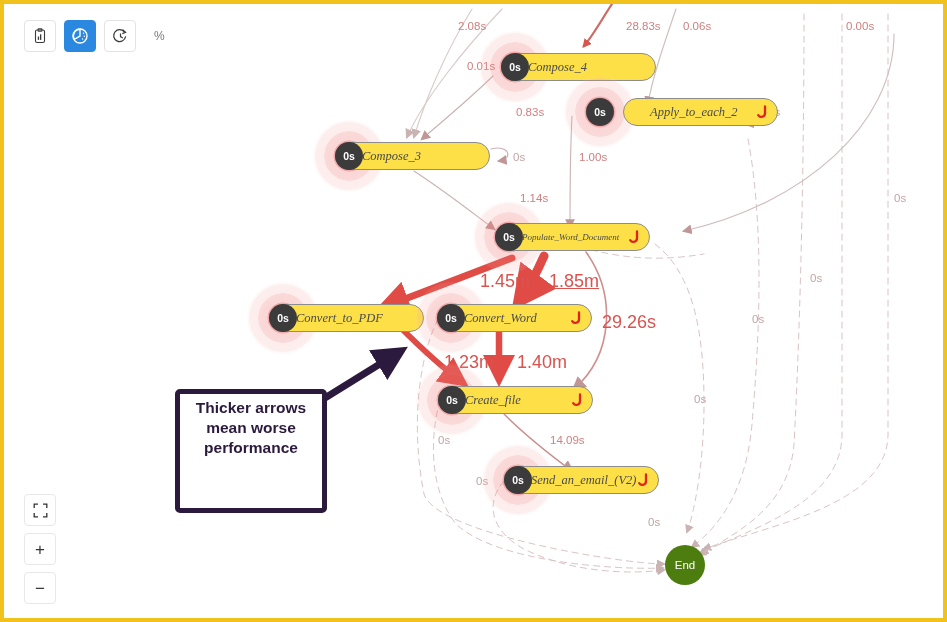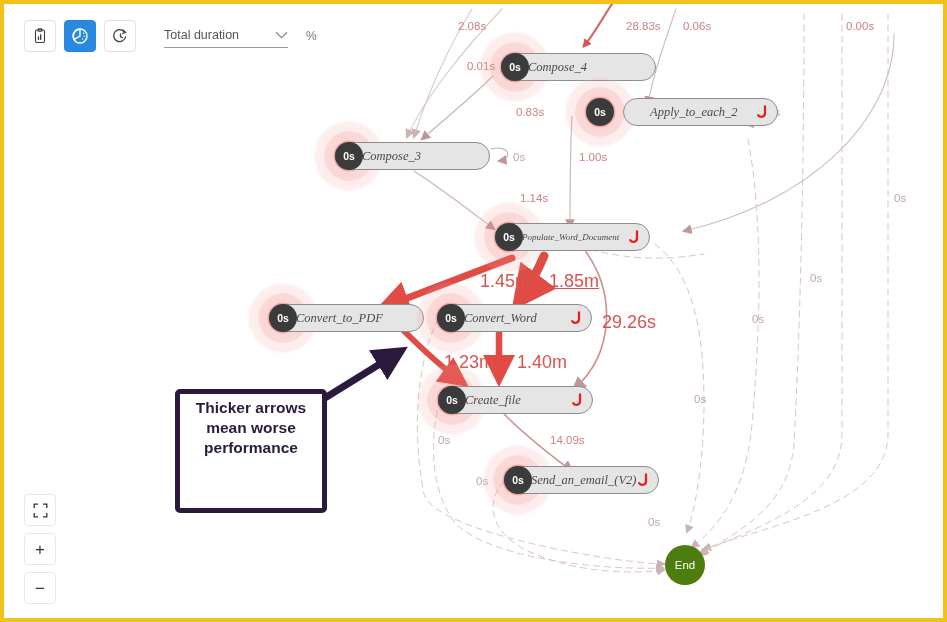--- a/index.html
+++ b/index.html
@@ -115,21 +115,21 @@
         rgba(252,220,220,0.05) 84%,
         rgba(255,255,255,0) 92%);
     pointer-events: none;
     z-index: 0;
   }
   .node .pill {
     position: relative;
     height: 28px;
     border: 1px solid #8d8d8d;
     border-radius: 14px;
-    background: #e5e5e5;
+    background: #fde047;
     display: flex;
     align-items: center;
     padding-left: 26px;
     padding-right: 10px;
     z-index: 2;
   }
   .node .pill-label {
     font-family: "Liberation Serif", serif;
     font-style: italic;
     font-size: 12.5px;
@@ -320,26 +320,20 @@
     </div>
 
     <div class="tool-btn">
       <svg width="17" height="17" viewBox="0 0 17 17">
         <path d="M12.6 4.2 A6 6 0 1 0 13.6 8.4" fill="none" stroke="#3a3a3a" stroke-width="1.2"></path>
         <path d="M10.6 1.6 L13.6 4.3 L10.3 5.6" fill="none" stroke="#3a3a3a" stroke-width="1.2"></path>
         <path d="M8.5 5.4 L8.5 8.6 L10.8 9.9" fill="none" stroke="#3a3a3a" stroke-width="1.2"></path>
       </svg>
     </div>
 
-    <div id="duration-select">
-      <span class="sel-label">Total duration</span>
-      <svg width="13" height="8" viewBox="0 0 13 8">
-        <path d="M1 1.2 L6.5 6.6 L12 1.2" fill="none" stroke="#8b8b8b" stroke-width="1.2"></path>
-      </svg>
-    </div>
 
     <span class="pct-label">%</span>
   </div>
 
   <div id="zoom-controls">
     <div class="zoom-btn">
       <svg width="15" height="15" viewBox="0 0 15 15">
         <path d="M1.2 5 L1.2 1.2 L5 1.2" fill="none" stroke="#333" stroke-width="1.3"></path>
         <path d="M10 1.2 L13.8 1.2 L13.8 5" fill="none" stroke="#333" stroke-width="1.3"></path>
         <path d="M13.8 10 L13.8 13.8 L10 13.8" fill="none" stroke="#333" stroke-width="1.3"></path>

